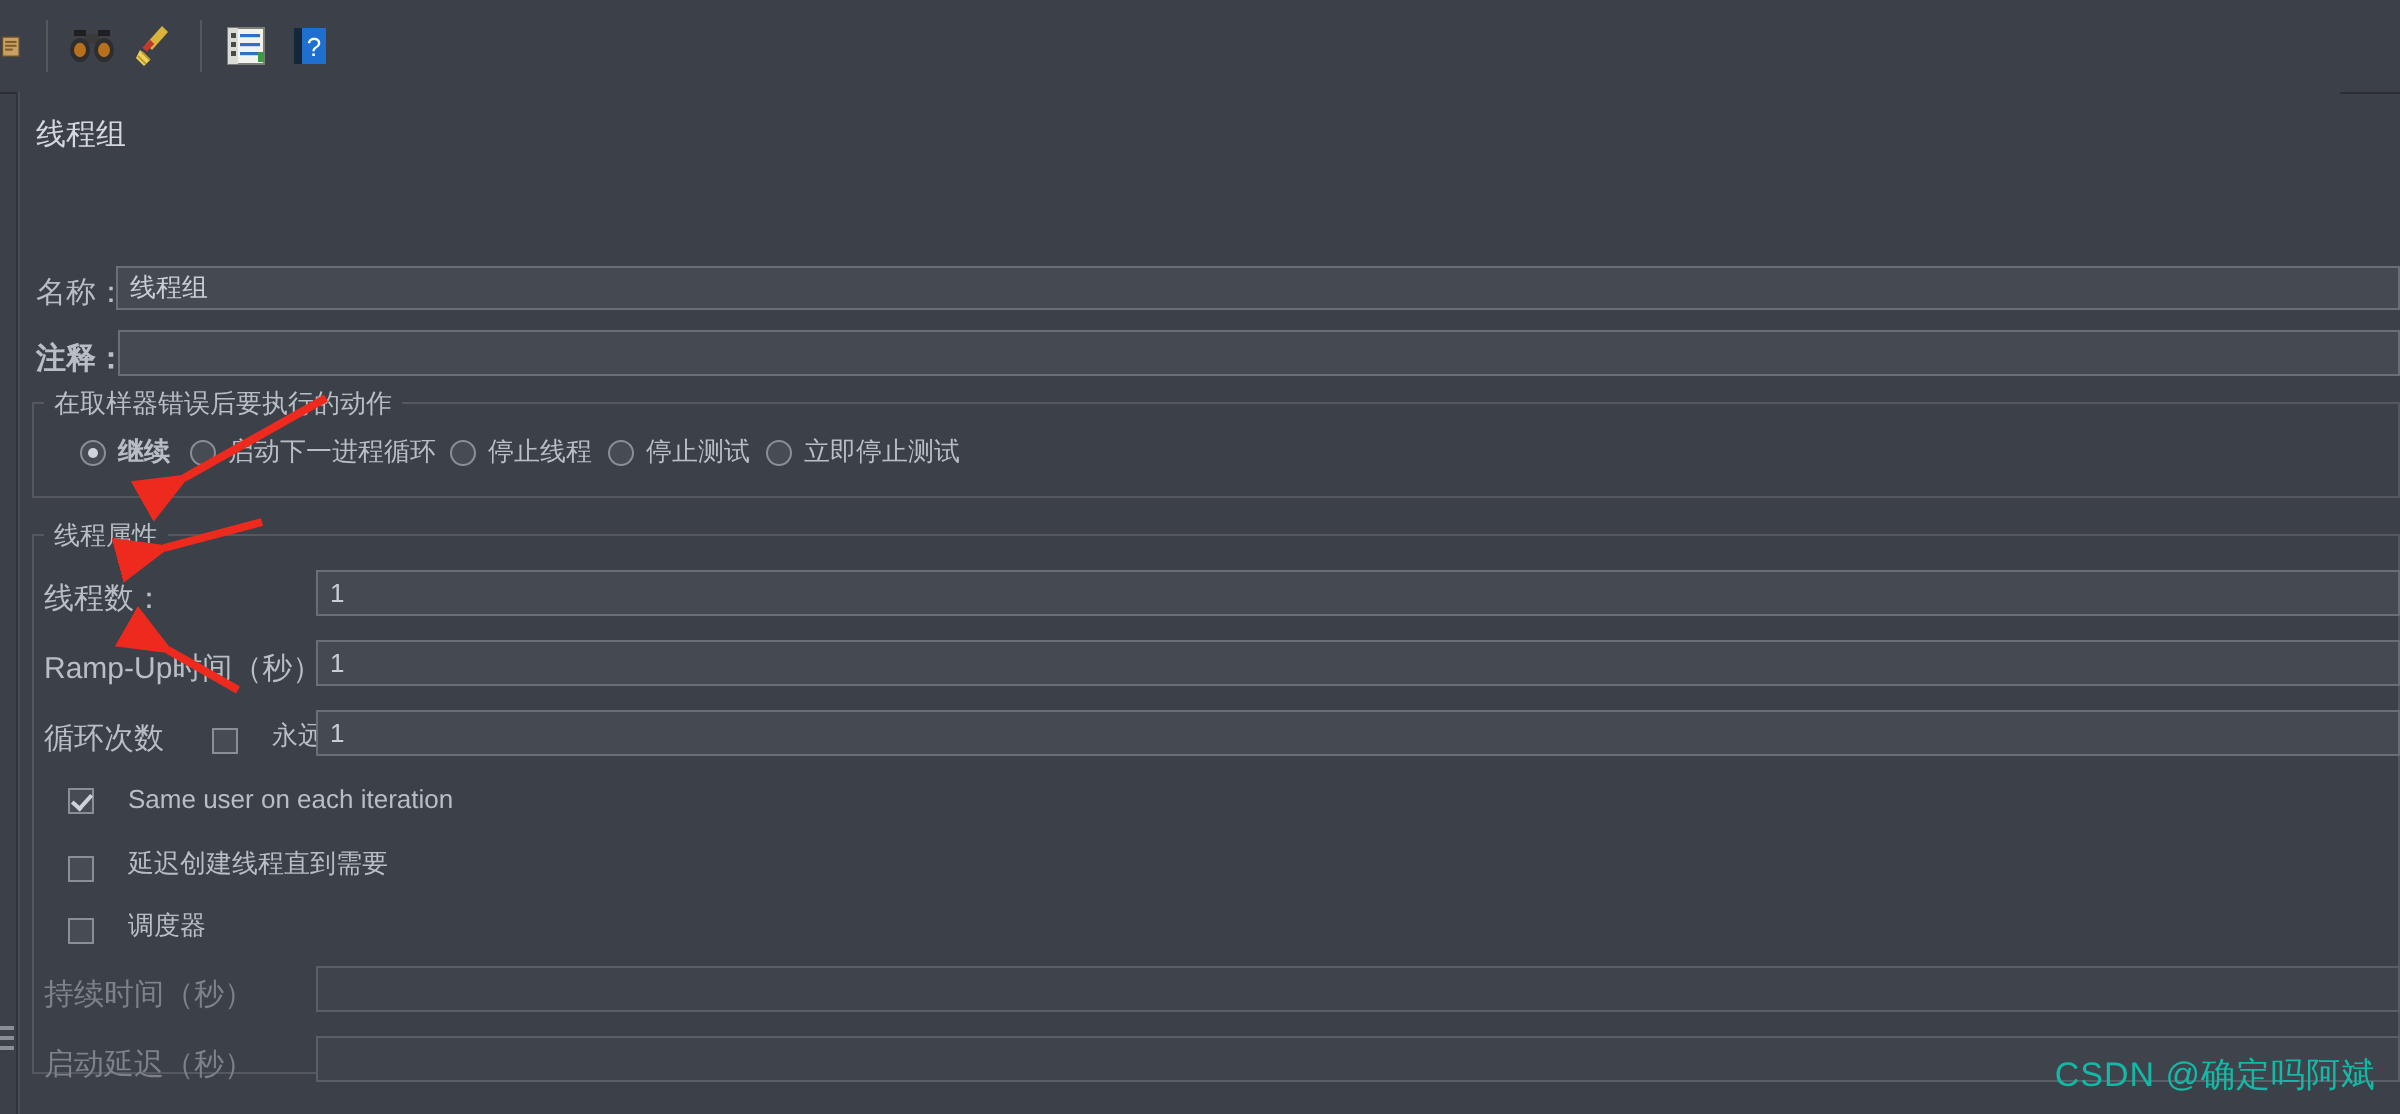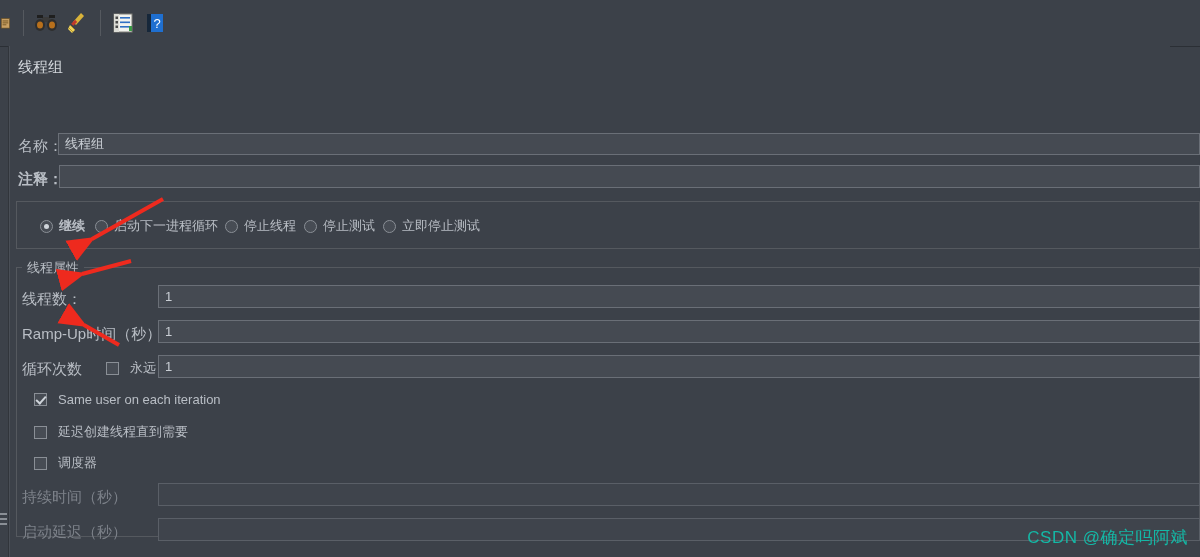--- a/index.html
+++ b/index.html
@@ -93,21 +93,21 @@
     box-sizing:border-box;position:relative;flex:0 0 auto;
   }
   .radio.sel .dot::after{
     content:"";position:absolute;left:3px;top:3px;
     width:5px;height:5px;border-radius:50%;background:#cfd4da;
   }
   .radio span{color:#b9bec5;font-size:13px;}
 
   
   .check{
-    position:absolute;display:flex;align-items:center;gap:11px;white-space:nowrap;
+    position:absolute;display:flex;align-items:flex-end;gap:17px;white-space:nowrap;
   }
   .check .box{
     width:13px;height:13px;border:1px solid #8a8f96;background:#474c54;
     box-sizing:border-box;position:relative;flex:0 0 auto;
   }
   .check.on .box::after{
     content:"";position:absolute;left:3px;top:0px;
     width:4px;height:8px;border:solid #cfd4da;border-width:0 2px 2px 0;
     transform:rotate(42deg);
   }
@@ -188,20 +188,21 @@
 
   <div class="title">线程组</div>
 
   <div class="row-label" style="left:8px;top:91px;">名称：</div>
   <div class="field" style="left:48px;top:87px;width:1142px;height:22px;">线程组</div>
 
   <div class="row-label" style="left:8px;top:124px;font-weight:bold;">注释：</div>
   <div class="field" style="left:49px;top:119px;width:1141px;height:23px;"></div>
 
   <div class="group" style="left:6px;top:155px;width:1184px;height:48px;"></div>
+  <div class="group-title" style="left:12px;top:147px;">在取样器错误后要执行的动作</div>
 
   <div class="radio sel" style="left:30px;top:171px;font-weight:bold;">
     <span class="dot"></span>
     <span>继续</span>
   </div>
   <div class="radio" style="left:85px;top:171px;">
     <span class="dot"></span>
     <span>启动下一进程循环</span>
   </div>
   <div class="radio" style="left:215px;top:171px;">

